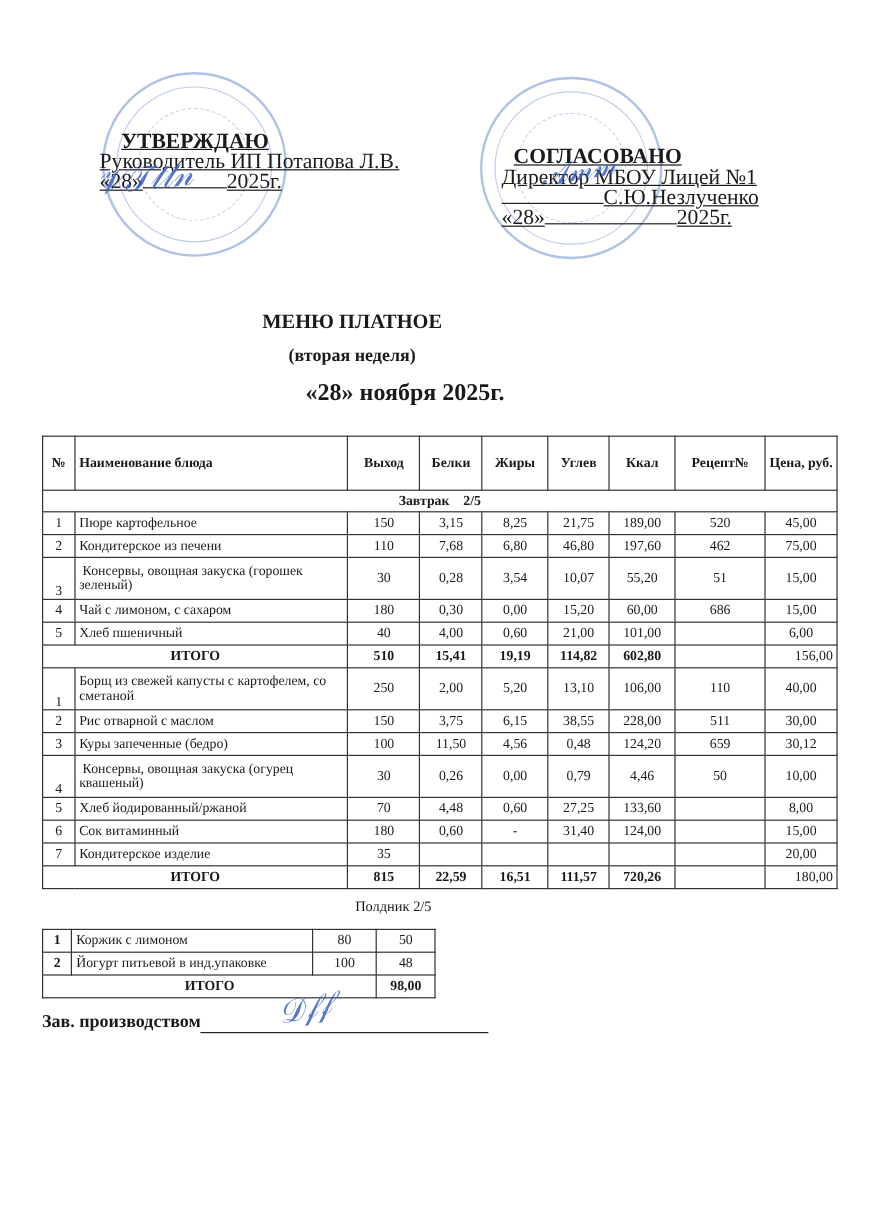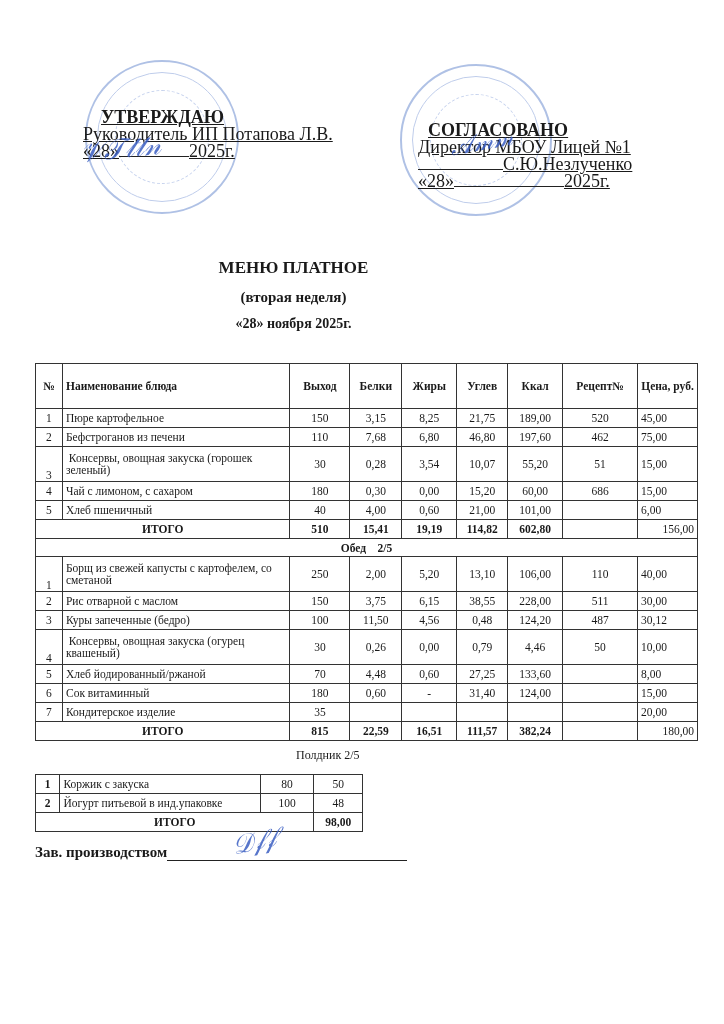--- a/index.html
+++ b/index.html
@@ -17,21 +17,21 @@
   td, th { border: 1px solid #333; font-size: 11.5px; padding: 0 3px; }
   th { font-weight: bold; height: 44px; }
   .num { text-align: center; }
   .nm { text-align: left; }
   .sect td { text-align: center; font-weight: bold; height: 17px; }
   .row td { height: 18px; }
   .row.tall td { height: 34px; }
   .row.tall td.idx { vertical-align: bottom; }
   .tot td { font-weight: bold; height: 18px; }
   .tot td.price { font-weight: normal; text-align: right; }
-  td.price { text-align: left; }
+  td.price { text-align: center; }
   .snack-title { position: absolute; left: 296px; top: 748px; font-weight: normal; font-size: 12px; }
   .footer { position: absolute; left: 35px; top: 844px; font-weight: bold; font-size: 15px; }
   .footer .line { display: inline-block; width: 240px; border-bottom: 1px solid #222; height: 14px; vertical-align: bottom; }
 </style>
 </head>
 <body>
 
 <div class="stamp" style="left:85px; top:60px; width:150px; height:150px;">
     <div class="stamp-inner"></div>
   </div>
@@ -54,21 +54,21 @@
     <span style="display:inline-block;width:85px;border-bottom:1px solid #222;height:13px;"></span><span>С.Ю.Незлученко</span>
   </div>
   <div>
     <span>«28»</span><span style="display:inline-block;width:110px;border-bottom:1px solid #222;height:13px;"></span><span>2025г.</span>
   </div>
 </div>
 <div class="sig" style="left:450px; top:128px; font-size:24px; transform:rotate(-10deg);">𝒜𝓂𝓂</div>
 
 <div class="title" style="top:258px; font-size:17px;">МЕНЮ ПЛАТНОЕ</div>
 <div class="title" style="top:289px; font-size:15px;">(вторая неделя)</div>
-<div class="title" style="top:316px; font-size:14px;">«28» ноября 2025г.</div>
+<div class="title" style="top:316px; font-size:20px;margin-left:44px;">«28» ноября 2025г.</div>
 
 <table style="left:35px; top:363px; width:663px;">
   <colgroup>
     <col style="width:27px">
       <col style="width:228px">
       <col style="width:60px">
       <col style="width:52px">
       <col style="width:55px">
       <col style="width:51px">
       <col style="width:55px">
@@ -81,35 +81,38 @@
     <th class="nm">Наименование блюда</th>
     <th>Выход</th>
     <th>Белки</th>
     <th>Жиры</th>
     <th>Углев</th>
     <th>Ккал</th>
     <th>Рецепт№</th>
     <th>Цена, руб.</th>
   </tr>
 
+  <tr class="sect">
+    <td colspan="9" style="white-space:pre;">Завтрак    2/5</td>
+  </tr>
 
   <tr class="row">
     <td class="num idx">1</td>
     <td class="nm">Пюре картофельное</td>
     <td class="num">150</td>
     <td class="num">3,15</td>
     <td class="num">8,25</td>
     <td class="num">21,75</td>
     <td class="num">189,00</td>
     <td class="num">520</td>
     <td class="price">45,00</td>
   </tr>
   <tr class="row">
     <td class="num idx">2</td>
-    <td class="nm">Бефстроганов из печени</td>
+    <td class="nm">Кондитерское из печени</td>
     <td class="num">110</td>
     <td class="num">7,68</td>
     <td class="num">6,80</td>
     <td class="num">46,80</td>
     <td class="num">197,60</td>
     <td class="num">462</td>
     <td class="price">75,00</td>
   </tr>
   <tr class="row tall">
     <td class="num idx">3</td>
@@ -148,23 +151,20 @@
     <td colspan="2" class="num">ИТОГО</td>
     <td class="num">510</td>
     <td class="num">15,41</td>
     <td class="num">19,19</td>
     <td class="num">114,82</td>
     <td class="num">602,80</td>
     <td class="num"></td>
     <td class="price">156,00</td>
   </tr>
 
-  <tr class="sect">
-    <td colspan="9" style="white-space:pre;">Обед    2/5</td>
-  </tr>
 
   <tr class="row tall">
     <td class="num idx">1</td>
     <td class="nm">Борщ из свежей капусты с картофелем, со сметаной</td>
     <td class="num">250</td>
     <td class="num">2,00</td>
     <td class="num">5,20</td>
     <td class="num">13,10</td>
     <td class="num">106,00</td>
     <td class="num">110</td>
@@ -182,21 +182,21 @@
     <td class="price">30,00</td>
   </tr>
   <tr class="row">
     <td class="num idx">3</td>
     <td class="nm">Куры запеченные (бедро)</td>
     <td class="num">100</td>
     <td class="num">11,50</td>
     <td class="num">4,56</td>
     <td class="num">0,48</td>
     <td class="num">124,20</td>
-    <td class="num">487</td>
+    <td class="num">659</td>
     <td class="price">30,12</td>
   </tr>
   <tr class="row tall">
     <td class="num idx">4</td>
     <td class="nm" style="white-space:pre-wrap;"> Консервы, овощная закуска (огурец квашеный)</td>
     <td class="num">30</td>
     <td class="num">0,26</td>
     <td class="num">0,00</td>
     <td class="num">0,79</td>
     <td class="num">4,46</td>
@@ -235,39 +235,39 @@
     <td class="num"></td>
     <td class="num"></td>
     <td class="price">20,00</td>
   </tr>
   <tr class="tot">
     <td colspan="2" class="num">ИТОГО</td>
     <td class="num">815</td>
     <td class="num">22,59</td>
     <td class="num">16,51</td>
     <td class="num">111,57</td>
-    <td class="num">382,24</td>
+    <td class="num">720,26</td>
     <td class="num"></td>
     <td class="price">180,00</td>
   </tr>
 </tbody>
   </table>
 
 <div class="snack-title">Полдник 2/5</div>
 <table style="left:35px; top:774px; width:328px;">
   <colgroup>
       <col style="width:27px">
       <col style="width:228px">
       <col style="width:60px">
       <col style="width:52px">
     </colgroup>
   <tbody>
       <tr class="row">
     <td class="num" style="font-weight:bold;">1</td>
-    <td class="nm">Коржик с закуска</td>
+    <td class="nm">Коржик с лимоном</td>
     <td class="num">80</td>
     <td class="num">50</td>
   </tr>
   <tr class="row">
     <td class="num" style="font-weight:bold;">2</td>
     <td class="nm">Йогурт питьевой в инд.упаковке</td>
     <td class="num">100</td>
     <td class="num">48</td>
   </tr>
   <tr class="tot">

